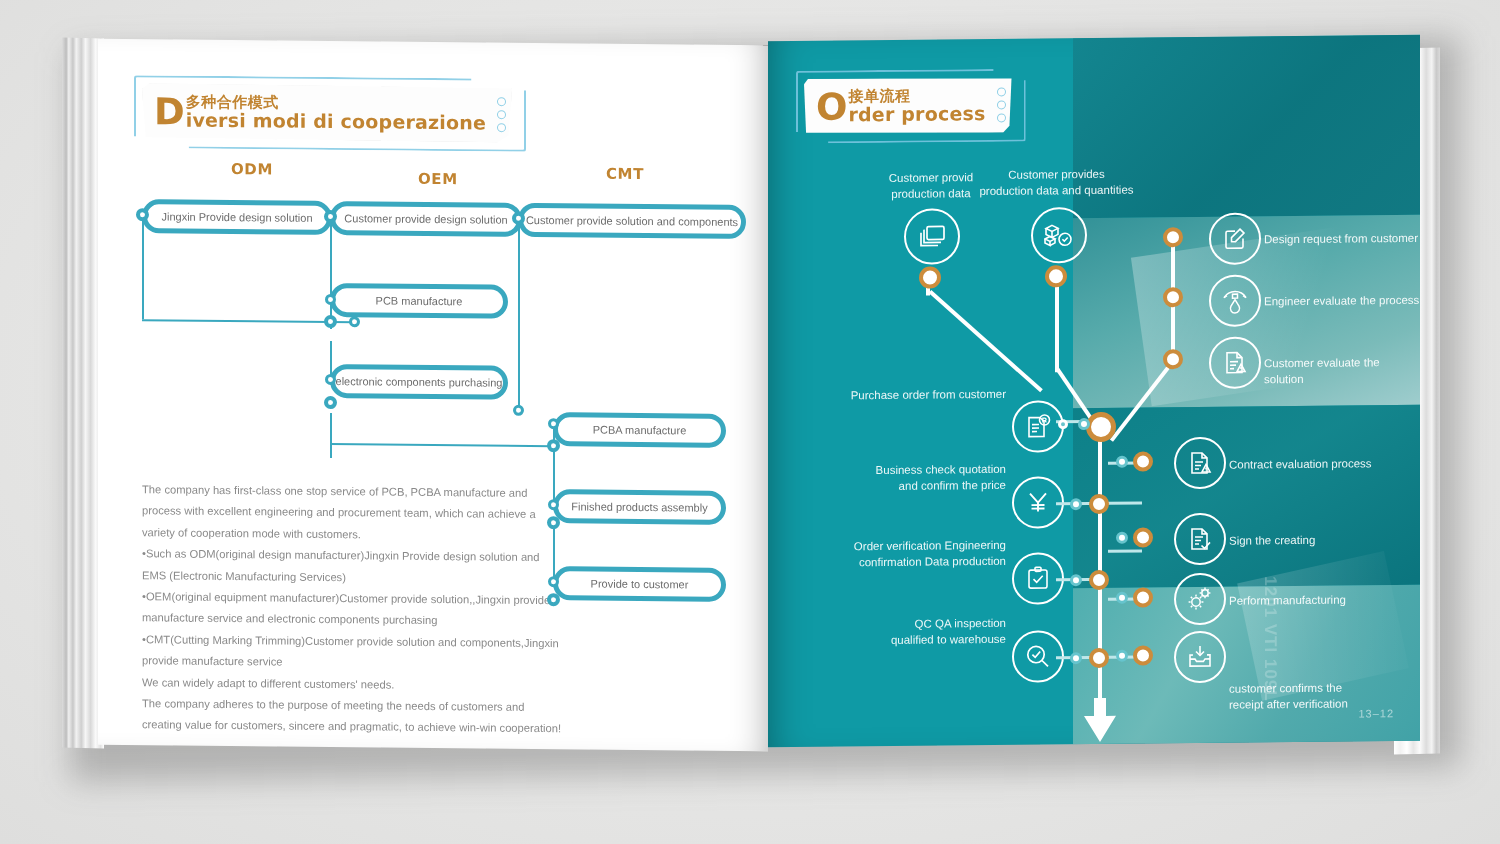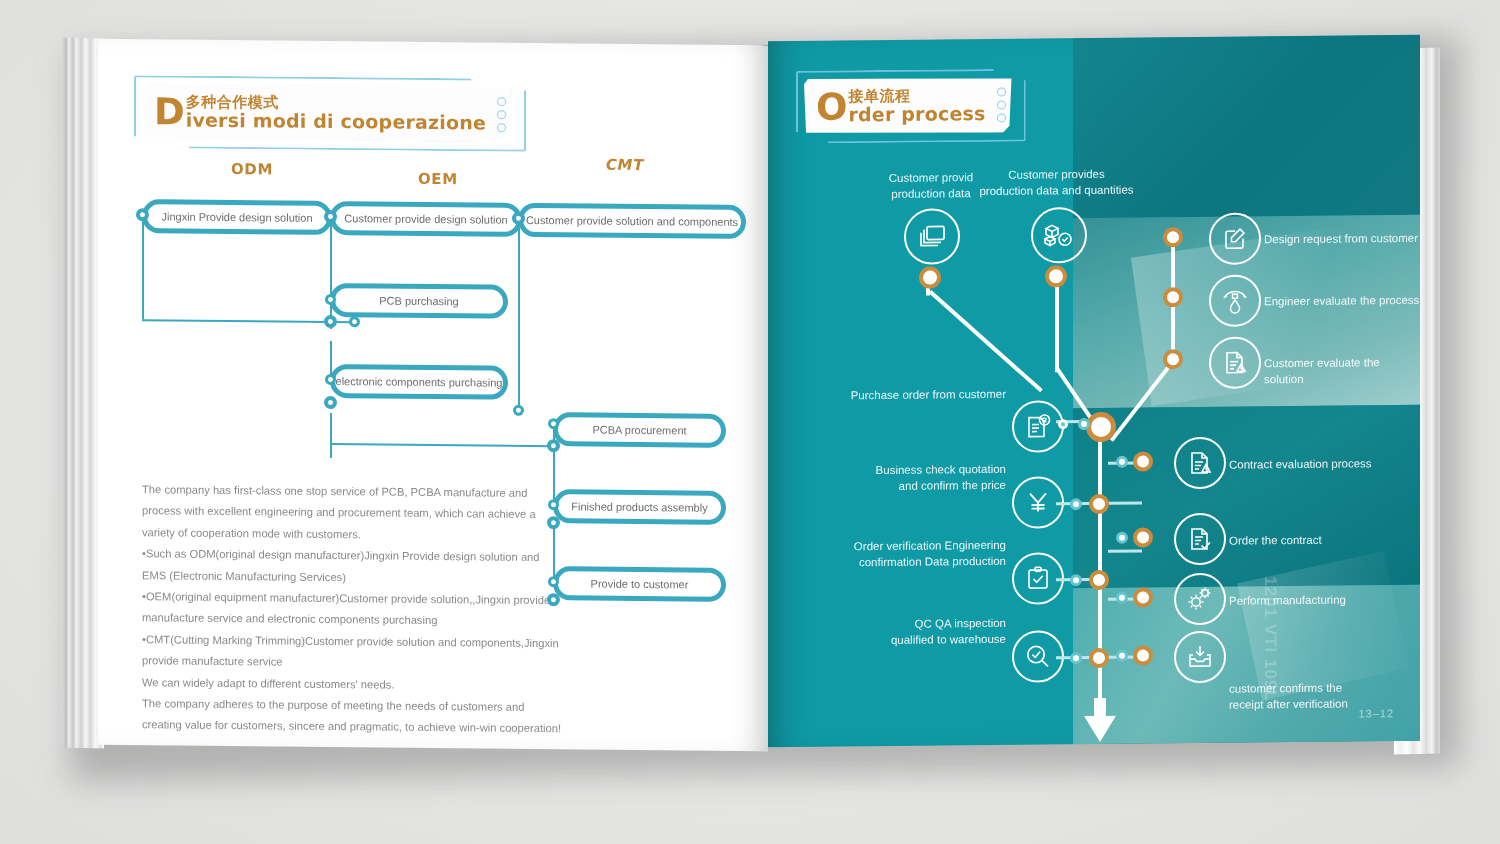--- a/index.html
+++ b/index.html
@@ -167,21 +167,21 @@
             <div class="dots">
               <i></i>
                 <i></i>
                 <i></i>
             </div>
           </div>
         </div>
 
         <div class="col-title" style="left:133px;top:120px;">ODM</div>
         <div class="col-title" style="left:320px;top:128px;">OEM</div>
-        <div class="col-title" style="left:508px;top:112px;font-style:italic;">CMT</div>
+        <div class="col-title" style="left:508px;top:121px;">CMT</div>
 
         <div class="fline v" style="left:44px;top:175px;height:105px;"></div>
         <div class="fline h" style="left:44px;top:280px;width:213px;"></div>
 
         <div class="fline v" style="left:232px;top:175px;height:83px;"></div>
         <div class="fline v" style="left:232px;top:260px;height:28px;"></div>
         <div class="fline v" style="left:232px;top:300px;height:38px;"></div>
         <div class="fline v" style="left:232px;top:372px;height:45px;"></div>
         <div class="fline h" style="left:232px;top:402px;width:222px;"></div>
 
@@ -195,28 +195,28 @@
           <span>Jingxin Provide design solution</span>
         </div>
         <div class="fbox" style="left:232px;top:160px;width:192px;">
           <span>Customer provide design solution</span>
         </div>
         <div class="fbox" style="left:420px;top:160px;width:228px;">
           <span>Customer provide solution and components</span>
         </div>
 
         <div class="fbox" style="left:232px;top:242px;width:178px;">
-          <span>PCB purchasing</span>
+          <span>PCB manufacture</span>
         </div>
         <div class="fbox" style="left:232px;top:323px;width:178px;">
           <span>electronic components purchasing</span>
         </div>
 
         <div class="fbox" style="left:455px;top:369px;width:173px;">
-          <span>PCBA procurement</span>
+          <span>PCBA manufacture</span>
         </div>
         <div class="fbox" style="left:455px;top:446px;width:173px;">
           <span>Finished products assembly</span>
         </div>
         <div class="fbox" style="left:455px;top:523px;width:173px;">
           <span>Provide to customer</span>
         </div>
 
         <div class="fnode" style="left:38px;top:169px;"></div>
         <div class="fnode" style="left:226px;top:169px;"></div>
@@ -389,21 +389,21 @@
         <div class="onode n20" style="left:365px;top:490px;"></div>
         <div class="bnode b12" style="left:348px;top:494px;"></div>
         <div class="ricon" style="left:406px;top:476px;">
           <svg width="26" height="26" viewBox="0 0 26 26" fill="none" stroke="#fff" stroke-width="1.6">
             <path d="M5 3h10l5 5v15H5z"></path>
               <path d="M15 3v5h5"></path>
             <path d="M8 11h8M8 14.5h6M8 18h4"></path>
             <path d="M14.5 19.5l3 3 5.5-6"></path>
           </svg>
         </div>
-        <div class="rlabel" style="left:461px;top:496px;">Order the contract</div>
+        <div class="rlabel" style="left:461px;top:496px;">Sign the creating</div>
 
         <div class="onode n20" style="left:365px;top:550px;"></div>
         <div class="bnode b12" style="left:348px;top:554px;"></div>
         <div class="ricon" style="left:406px;top:536px;">
           <svg width="28" height="28" viewBox="0 0 28 28" fill="none" stroke="#fff" stroke-width="1.5">
             <circle cx="10" cy="17" r="4.2"></circle>
             <path d="M10 9.6v2M10 22.4v2M2.6 17h2M15.4 17h2M4.8 11.8l1.4 1.4M13.8 20.8l1.4 1.4M15.2 11.8l-1.4 1.4M6.2 20.8l-1.4 1.4"></path>
             <circle cx="19" cy="8" r="3.2"></circle>
             <path d="M19 2.6v1.6M19 11.8v1.6M13.6 8h1.6M22.8 8h1.6M15.4 4.4l1.1 1.1M21.5 10.5l1.1 1.1M22.6 4.4l-1.1 1.1M16.5 10.5l-1.1 1.1"></path>
           </svg>

